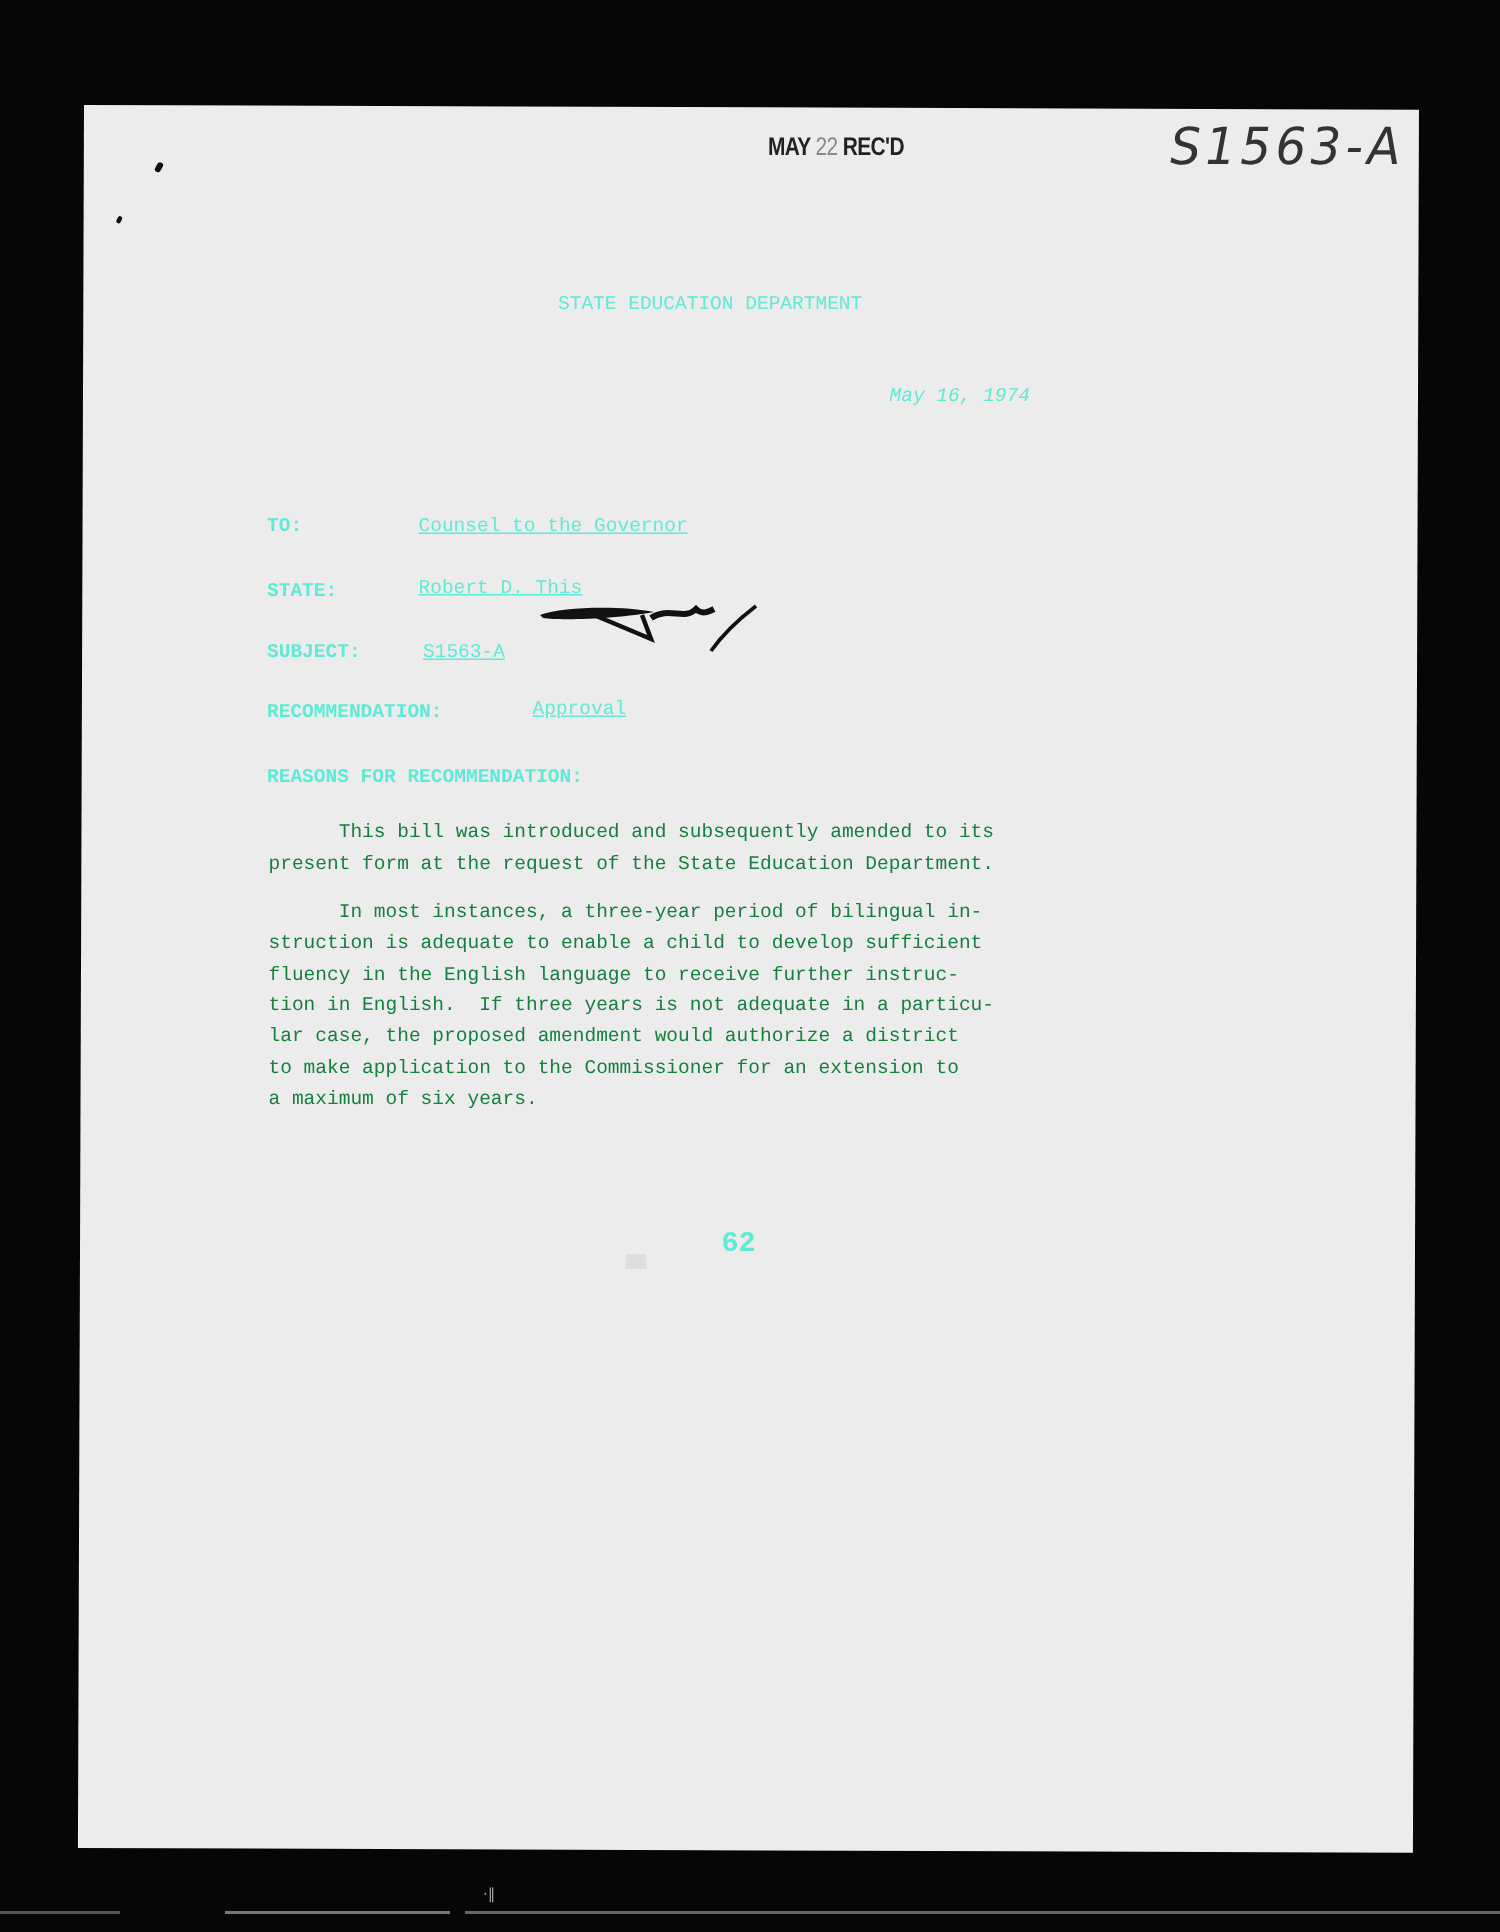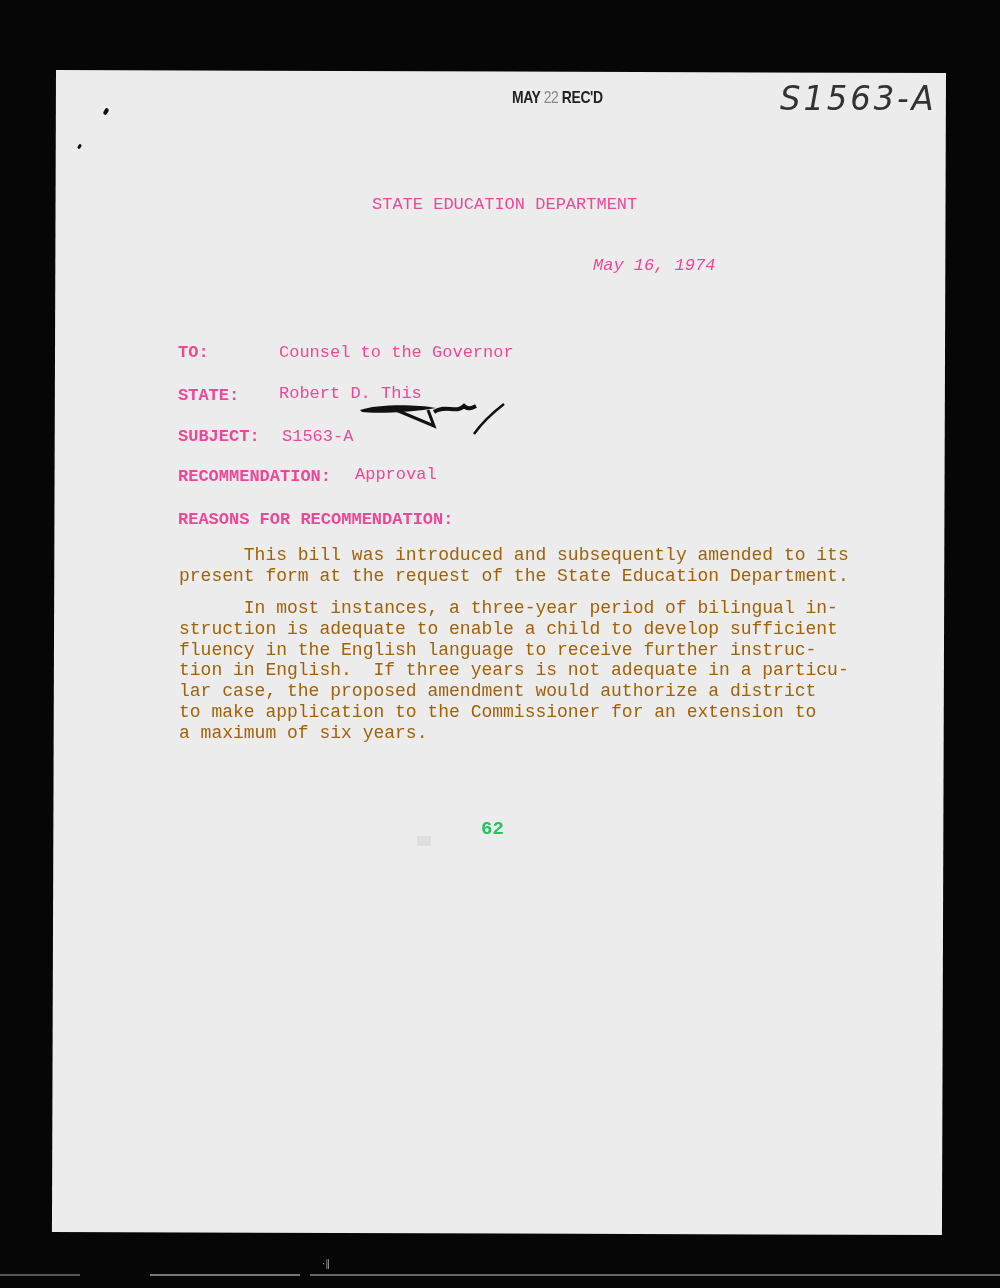--- a/index.html
+++ b/index.html
@@ -26,33 +26,33 @@
     font-weight: bold; font-size: 17px; letter-spacing: -0.5px;
     color: #222; transform: scaleX(0.82); transform-origin: left;
   }
   .stamp .day { color: #888; font-weight: normal; }
   .handnum {
     position: absolute; left: 776px; top: 78px;
     font-family: "DejaVu Sans", sans-serif;
     font-size: 34px; font-weight: 200; color: #333;
     letter-spacing: 3px; font-style: italic; transform: scaleX(0.95);
   }
-  .txt { position: absolute; font-size: 17px; white-space: pre; color: #ec4899; }
+  .txt { position: absolute; font-size: 13px; white-space: pre; color: #5eead4; }
   .heading { left: 372px; top: 195px; }
   .date { left: 593px; top: 256px; font-style: italic; }
   .label { left: 178px; font-weight: bold; }
-  .value { left: 279px; }
+  .value { left: 279px; text-decoration: underline; }
   .para {
-    position: absolute; left: 179px; font-size: 18px; line-height: 20.8px;
-    white-space: pre; color: #a16207;
+    position: absolute; left: 179px; font-size: 13px; line-height: 20.8px;
+    white-space: pre; color: #15803d;
   }
   .sig { position: absolute; left: 356px; top: 398px; }
   .pagenum {
     position: absolute; left: 481px; top: 818px;
-    font-size: 19px; color: #22c55e; font-weight: bold;
+    font-size: 19px; color: #5eead4; font-weight: bold;
   }
   .smudge { position: absolute; left: 417px; top: 836px; width: 14px; height: 10px; background: #dedede; }
   .bottom-line {
     position: absolute; left: 0; top: 1274px; width: 1000px; height: 2px;
     background: linear-gradient(90deg, #555 0 8%, transparent 8% 15%, #777 15% 30%, transparent 30% 31%, #666 31% 100%);
   }
   .bottom-tick { position: absolute; left: 322px; top: 1258px; color: #aaa; font-size: 10px; font-family: "DejaVu Sans", sans-serif; }
 </style>
 </head>
 <body>

